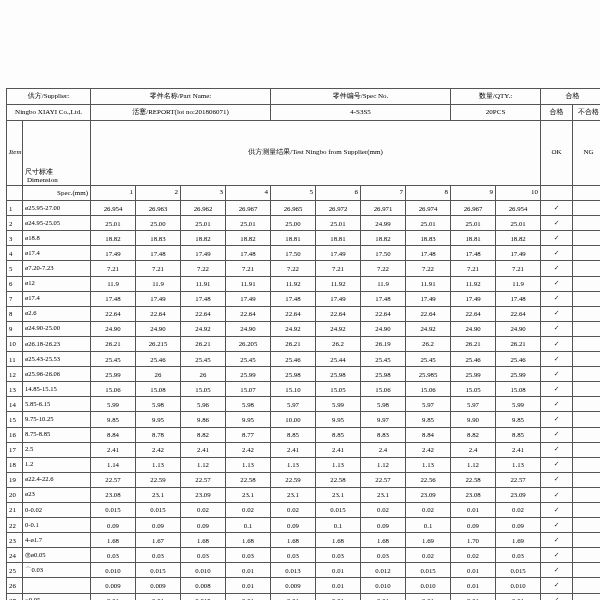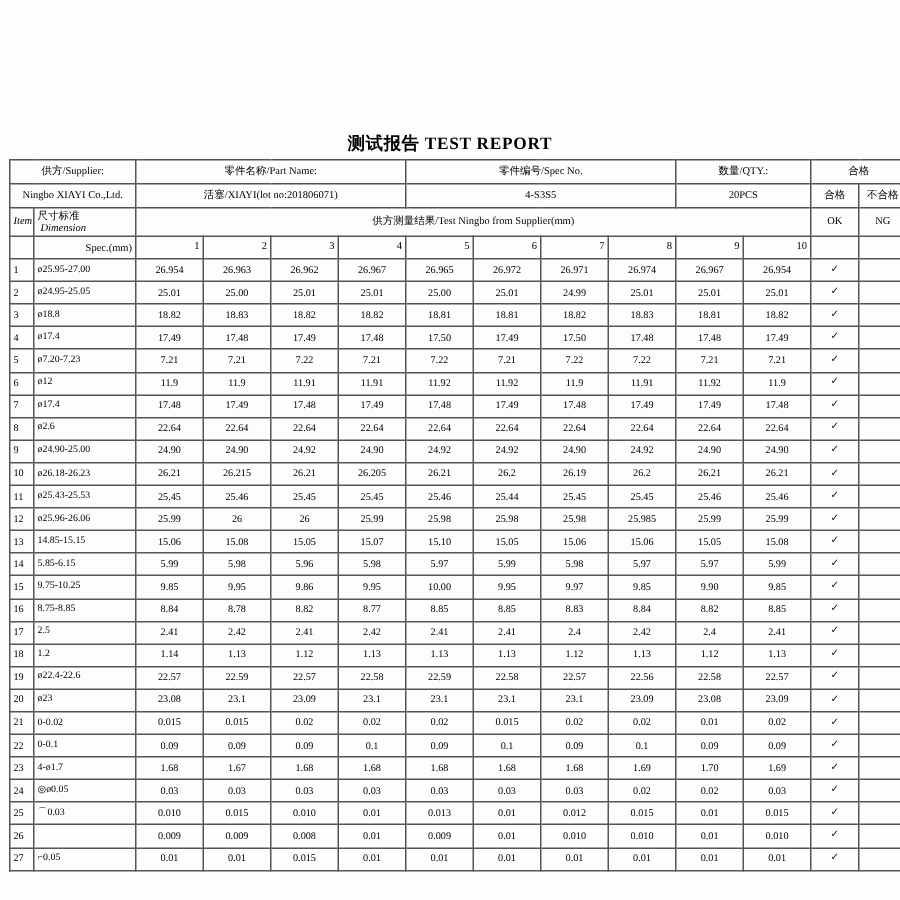--- a/index.html
+++ b/index.html
@@ -61,22 +61,22 @@
   .colhdr td {
     text-align: right;
     font-size: 7px;
     height: 12px;
   }
   .dimcell {
     font-size: 6.5px;
     line-height: 1.15;
     text-align: left;
   }
-  .dimcell .l1 { display: block; }
-  .dimcell .l2 { display: block; padding-left: 2px; font-style: italic; }
+  .dimcell .l1 { display: block; margin-top: 46px; }
+  .dimcell .l2 { display: block; padding-left: 2px; }
   .itemcell {
     font-size: 6.5px;
     text-align: left;
     font-style: italic;
   }
   .mid { text-align: center; }
   .left { text-align: center; }
   tr.datarow td {
     height: 12.1px;
     text-align: center;
@@ -96,21 +96,20 @@
     line-height: 1;
     color: #111;
   }
 </style>
 </head>
 <body>
 
 <div class="page">
   <div class="doc">
 
-    <div class="title">测试报告  TEST  REPORT</div>
 
     <table class="report">
       <colgroup>
         <col style="width:16px">
         <col style="width:68px">
         <col style="width:45px">
           <col style="width:45px">
           <col style="width:45px">
         <col style="width:45px">
           <col style="width:45px">
@@ -127,21 +126,21 @@
           <tr class="hdr">
         <td class="left" colspan="2">供方/Supplier:</td>
         <td class="left" colspan="4">零件名称/Part Name:</td>
         <td class="left" colspan="4">零件编号/Spec No.</td>
         <td class="left" colspan="2">数量/QTY.:</td>
         <td class="mid" colspan="2" rowspan="1">合格</td>
       </tr>
 
       <tr class="hdr2">
         <td class="left" colspan="2">Ningbo XIAYI Co.,Ltd.</td>
-        <td class="left" colspan="4">活塞/XIAYI(lot no:201806071)</td>
+        <td class="left" colspan="4">活塞/REPORT(lot no:201806071)</td>
         <td class="left" colspan="4">4-S3S5</td>
         <td class="left" colspan="2">20PCS</td>
         <td class="mid">合格</td>
         <td class="mid">不合格</td>
       </tr>
 
       <tr class="hdr2">
         <td class="itemcell">Item</td>
         <td class="dimcell" rowspan="1">
           <span class="l1">尺寸标准</span>

